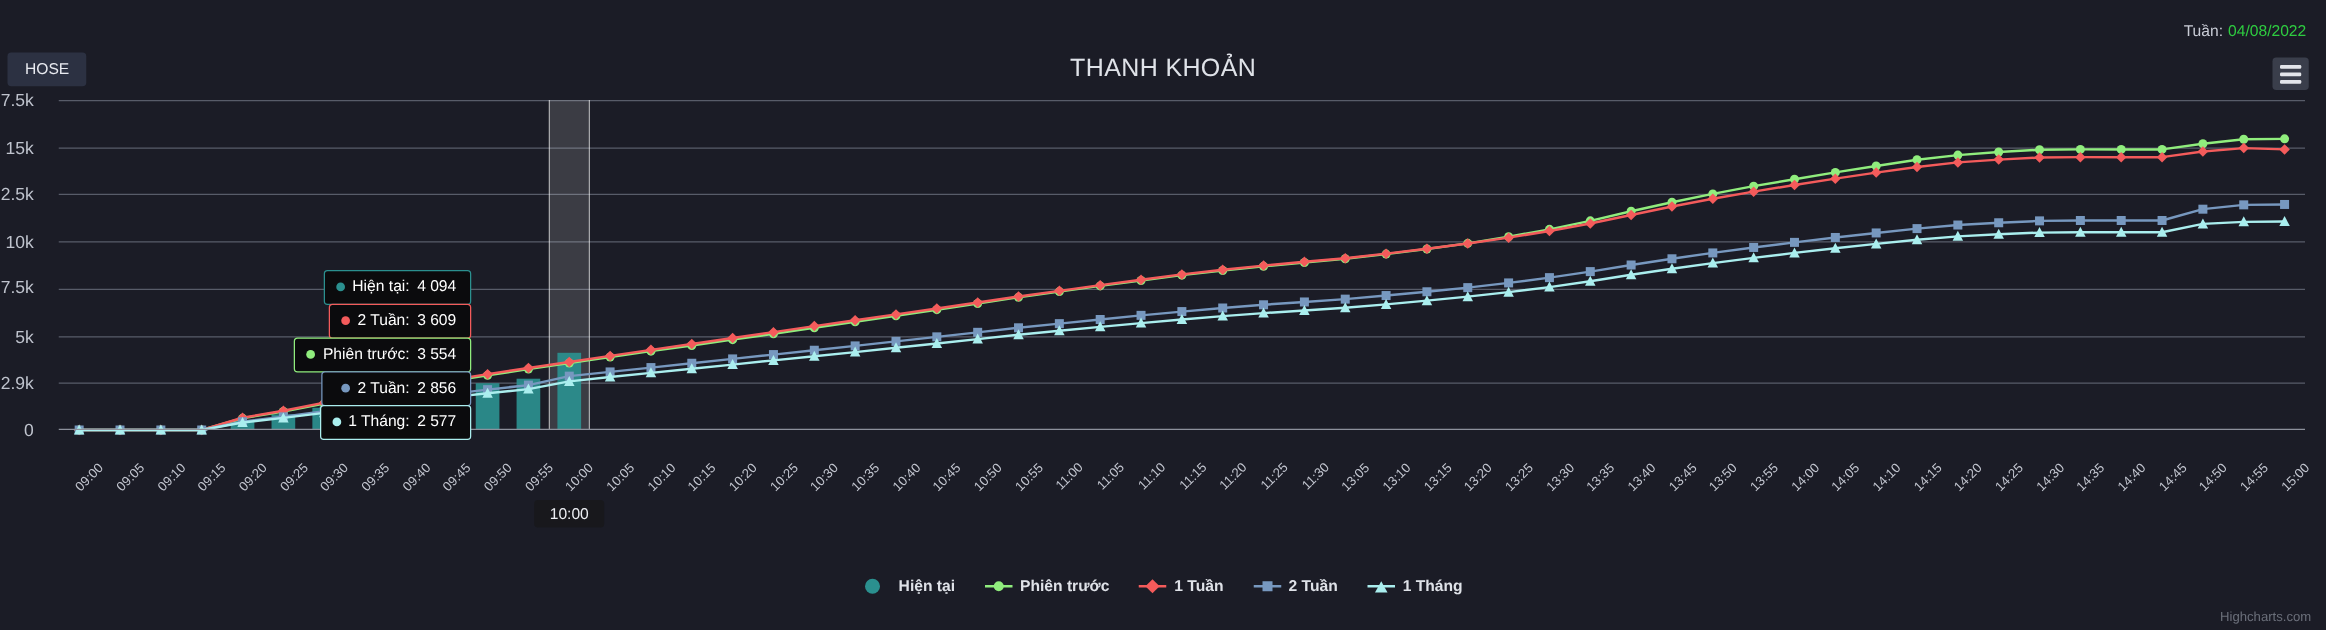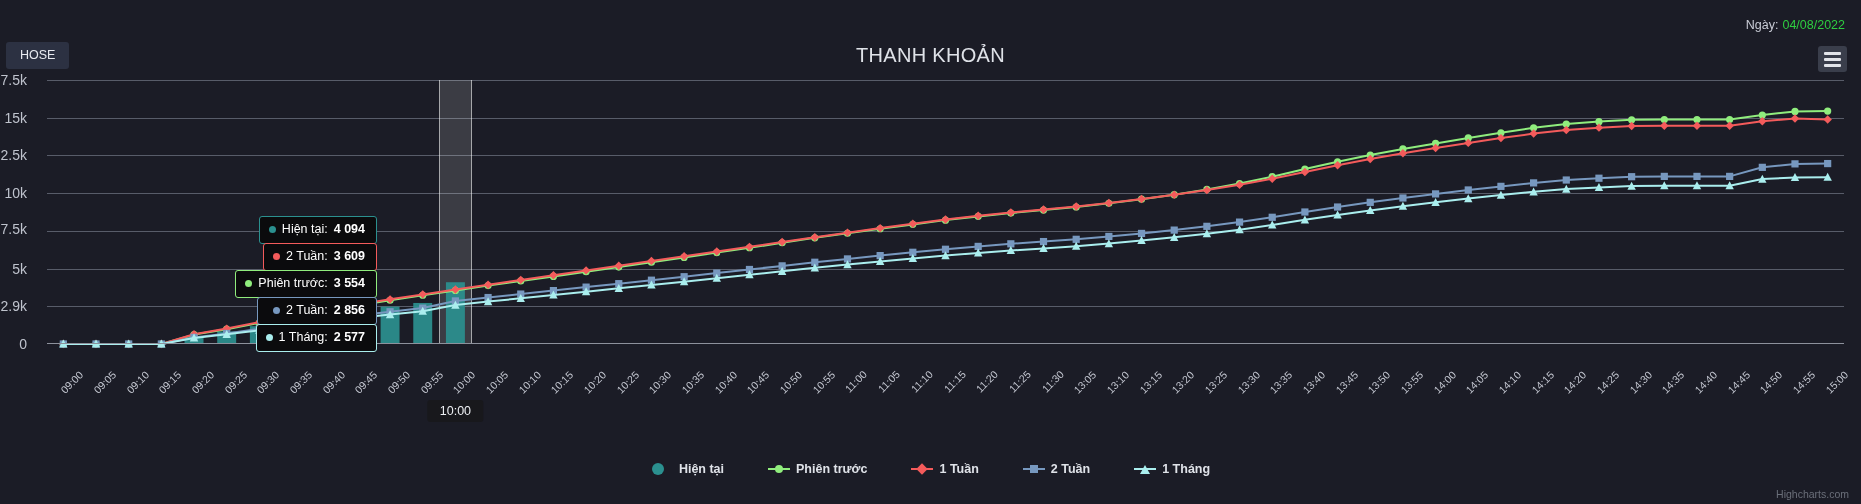--- a/index.html
+++ b/index.html
@@ -80,33 +80,33 @@
   }
 
   
   .ttbox {
     position: absolute; background: #0b0b0d; color: #fff;
     border-radius: 3px; padding: 4px 11px 5px 9px;
     font-size: 12.5px; white-space: nowrap; line-height: 17px;
     display: flex; align-items: center; gap: 6px;
   }
   .ttbox .dot { width: 7px; height: 7px; border-radius: 50%; display: inline-block; flex: 0 0 auto; }
-  .ttbox .val { font-weight: bold; }
+  .ttbox .val { font-weight: normal; }
   .ttbox .lbl { font-weight: normal; }
 
   #tip-axis {
     position: absolute; background: #18181c; color: #eceef2;
     border-radius: 3px; padding: 4px 12px; font-size: 12.5px;
     left: 437px; top: 400px; transform: translateX(-50%);
   }
 
   
   #legend {
     position: absolute; left: 0; top: 462px; width: 100%;
-    display: flex; justify-content: center; align-items: center; gap: 44px;
+    display: flex; justify-content: center; align-items: center; gap: 24px;
   }
   .lgitem { display: flex; align-items: center; gap: 6px; cursor: pointer; }
   .lgitem .lgtxt { color: #dfe2e8; font-size: 12.5px; font-weight: bold; }
   .lgsym { width: 22px; height: 12px; position: relative; display: inline-block; }
   .lgsym .lgline { position: absolute; left: 0; top: 5px; width: 22px; height: 2px; }
   .lgsym .lgmk { position: absolute; left: 7px; top: 2px; width: 8px; height: 8px; }
   .lgsym .circ { border-radius: 50%; }
   .lgsym .diam { transform: rotate(45deg); }
   .lgsym .tri { width: 0; height: 0; background: none !important; border-left: 5px solid transparent; border-right: 5px solid transparent; top: 2px; left: 6px; }
   .lgsym.bigdot .lgmk { left: 1px; top: 0px; width: 12px; height: 12px; border-radius: 50%; }
@@ -117,21 +117,21 @@
   }
 </style>
 </head>
 <body>
 
 <div id="root">
 
   <div class="topbar">
     <button class="btn" id="btn-hose">HOSE</button>
     <div class="datewrap">
-      <span>Ngày:</span><span class="dval">04/08/2022</span>
+      <span>Tuần:</span><span class="dval">04/08/2022</span>
     </div>
   </div>
 
   <div id="menu-btn">
     <span></span>
     <span></span>
     <span></span>
   </div>
 
   <div id="chart-title">THANH KHOẢN</div>

